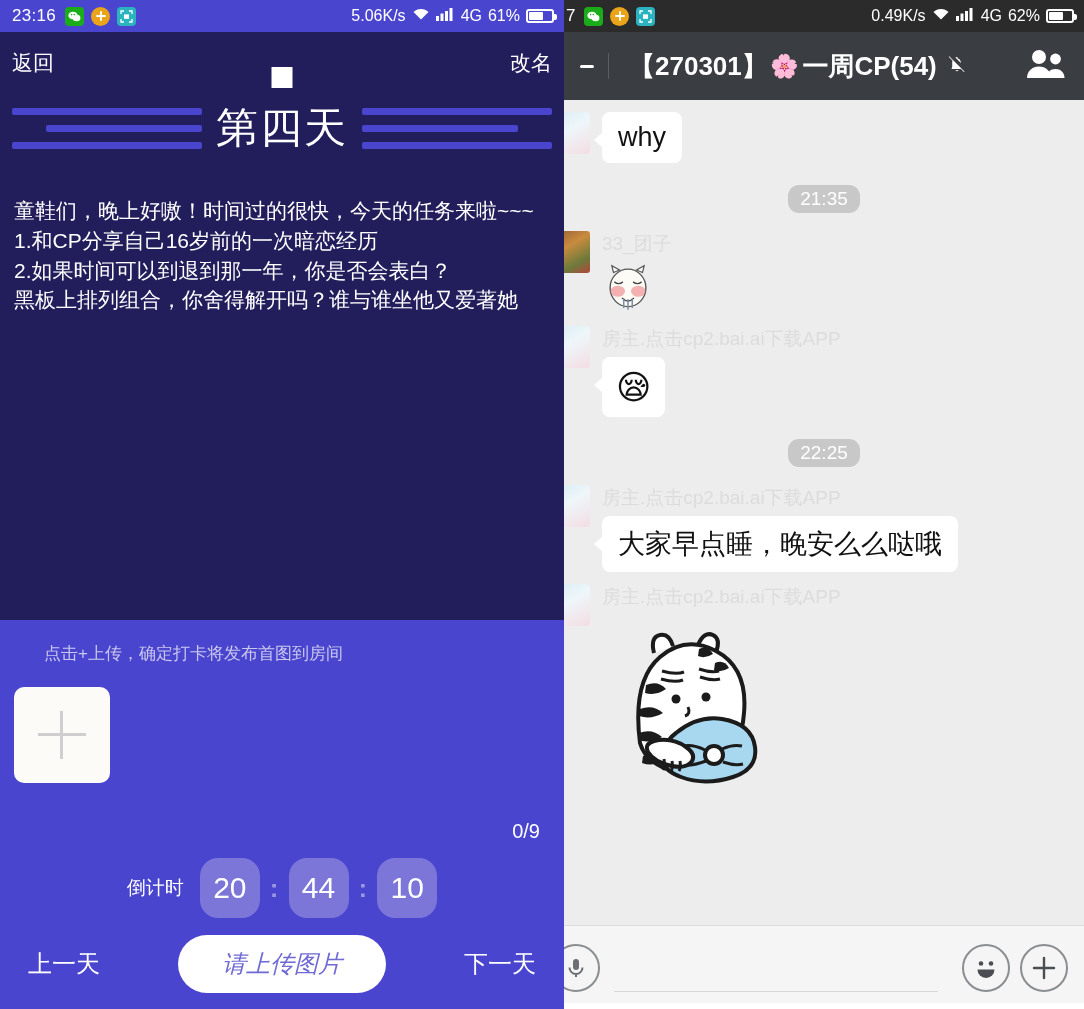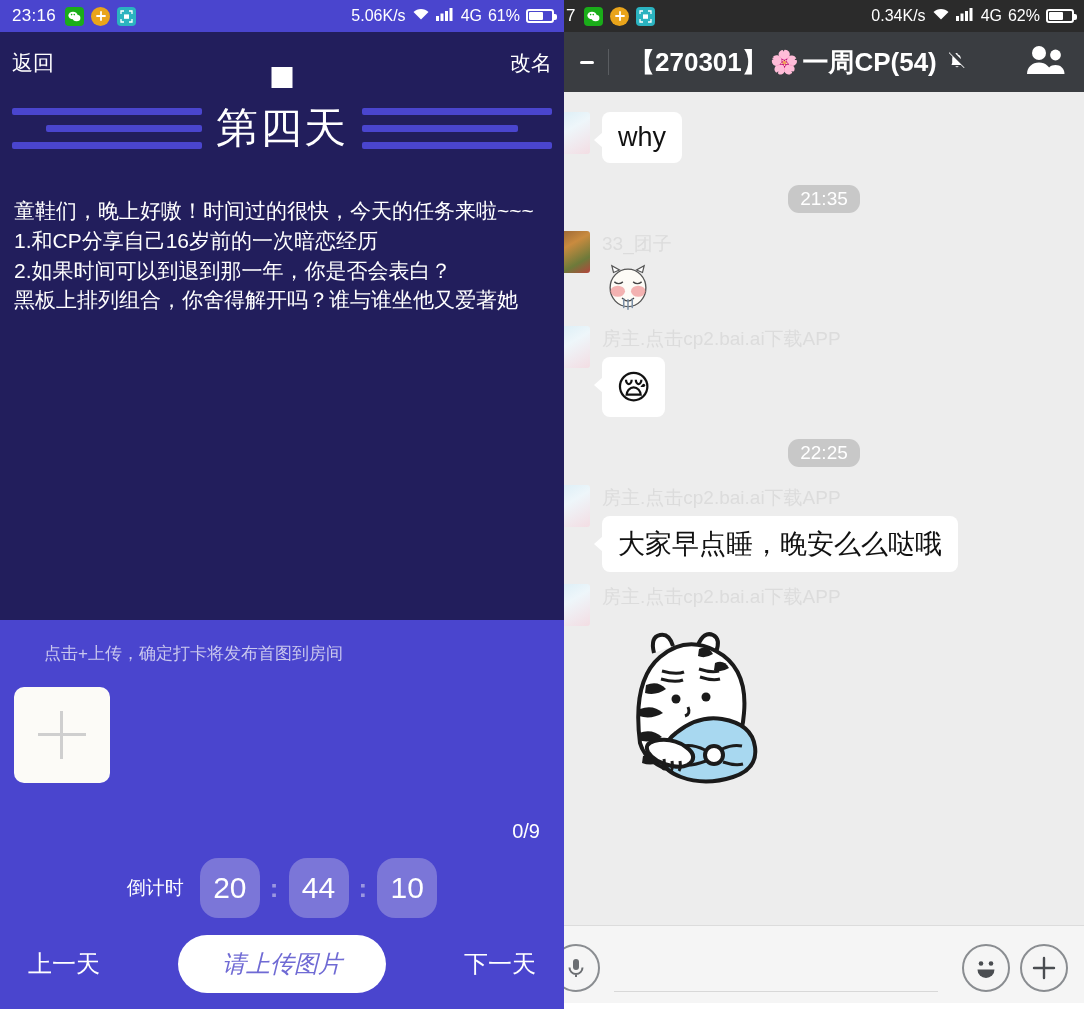--- a/index.html
+++ b/index.html
@@ -120,21 +120,21 @@
     position:relative; width:520px; height:1009px;
     background:#ededed; overflow:hidden; flex:0 0 520px;
   }
   .r-statusbar {
     height:32px; background:#2b2b2b;
     display:flex; align-items:center; padding:0 10px 0 0;
     color:#fff; font-size:17px;
   }
   .r-statusbar .clock-cut { padding-left:2px; }
   .r-header {
-    height:60px; background:#3a3d41;
+    height:68px; background:#3a3d41;
     display:flex; align-items:center; color:#fff;
     padding:0 18px 0 16px; position:relative;
   }
   .r-header .back-dash {
     width:14px; height:3px; background:#fff; border-radius:2px; flex:0 0 14px;
   }
   .r-header .vdiv { width:1px; height:26px; background:#5a5d61; margin:0 20px 0 14px; }
   .r-title { font-size:26px; font-weight:bold; display:flex; align-items:center; gap:3px; white-space:nowrap; }
   .flower { font-size:23px; }
   .mute-ic { margin-left:6px; }
@@ -312,21 +312,21 @@
             </svg>
         </span>
         <span class="sb-ic scan">
           <svg width="13" height="13" viewBox="0 0 13 13">
               <path d="M1 4V1h3M9 1h3v3M12 9v3H9M4 12H1V9" stroke="#fff" stroke-width="1.3" fill="none"></path>
               <rect x="4" y="4.4" width="5" height="4.4" fill="#fff"></rect>
             </svg>
         </span>
       </span>
       <span class="sb-right">
-        <span>0.34K/s</span>
+        <span>0.49K/s</span>
         <span class="wifi-ic">
           <svg width="18" height="14" viewBox="0 0 18 14">
               <path d="M9 12.5 1.5 5A10.6 10.6 0 0 1 16.5 5z" fill="#fff"></path>
             </svg>
         </span>
         <span class="sig-ic">
           <svg width="19" height="14" viewBox="0 0 19 14">
               <rect x="0" y="9" width="3" height="5" fill="#fff"></rect>
               <rect x="4.5" y="6.5" width="3" height="7.5" fill="#fff"></rect>
               <rect x="9" y="4" width="3" height="10" fill="#fff"></rect>

